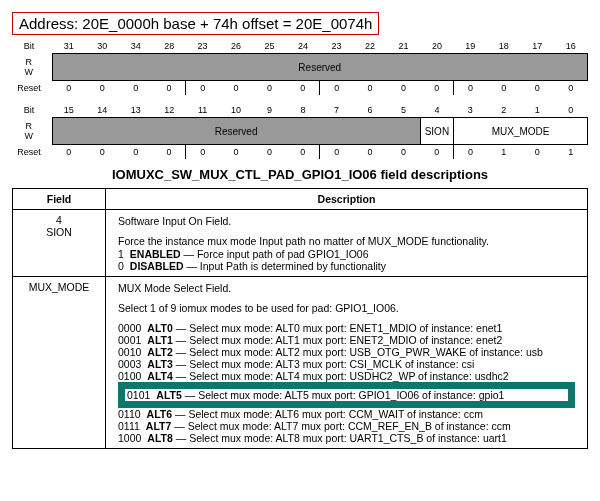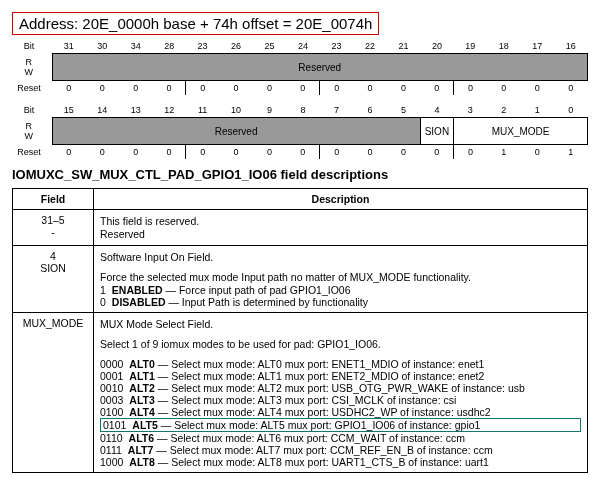--- a/index.html
+++ b/index.html
@@ -43,43 +43,43 @@
     color: #000;
     font-size: 10px;
     height: 22px;
   }
   .rw-row td.cell.open { background: #fff; }
   .rw-row .lbl { border: none; background: #fff; }
   .reset-row td { border: none; }
   .reset-row td.sep { border-right: 1px solid #000; }
 
   .section-title {
-    text-align: left;
+    text-align: center;
     font-weight: bold;
     font-size: 13px;
     margin: 8px 0 6px 0;
   }
 
   .desc-table {
     border-collapse: collapse;
     width: 100%;
     font-size: 10.5px;
   }
   .desc-table th, .desc-table td {
     border: 1px solid #000;
-    padding: 4px 6px;
+    padding: 4px 12px;
     vertical-align: top;
   }
   .desc-table th { text-align: center; font-weight: bold; }
   .desc-table td.field-col { text-align: center; white-space: pre-line; width: 68px; }
   .desc-table td.desc-col { text-align: left; }
   .desc-line { margin: 1px 0; white-space: nowrap; }
   .desc-line.spaced { margin-top: 8px; }
   .alt-row { display: flex; align-items: center; gap: 6px; white-space: nowrap; }
-  .hl { border: 1px solid #0f766e; padding: 0 2px; align-items: flex-end; }
+  .hl { border: 7px solid #0f766e; padding: 0 2px; align-items: flex-end; }
   .mono { font-family: inherit; }
   b { font-weight: bold; }
 </style>
 </head>
 <body>
 
 
 
 <div class="address-box">Address: 20E_0000h base + 74h offset = 20E_0074h</div>
 
@@ -189,35 +189,27 @@
 
 <div class="section-title">IOMUXC_SW_MUX_CTL_PAD_GPIO1_IO06 field descriptions</div>
 
 <table class="desc-table">
   <tbody>
       <tr>
     <th>Field</th>
     <th>Description</th>
   </tr>
 
-  <tr>
-    <td class="field-col">31–5
--</td>
-    <td class="desc-col">
-      <div class="desc-line">This field is reserved.</div>
-      <div class="desc-line">Reserved</div>
-    </td>
-  </tr>
 
   <tr>
     <td class="field-col">4
 SION</td>
     <td class="desc-col">
       <div class="desc-line">Software Input On Field.</div>
-      <div class="desc-line spaced">Force the selected mux mode Input path no matter of MUX_MODE functionality.</div>
+      <div class="desc-line spaced">Force the instance mux mode Input path no matter of MUX_MODE functionality.</div>
       <div class="alt-row spaced">
         <span class="mono">1</span>
         <span><b>ENABLED</b><span> — Force input path of pad GPIO1_IO06</span></span>
       </div>
       <div class="alt-row">
         <span class="mono">0</span>
         <span><b>DISABLED</b><span> — Input Path is determined by functionality</span></span>
       </div>
     </td>
   </tr>

